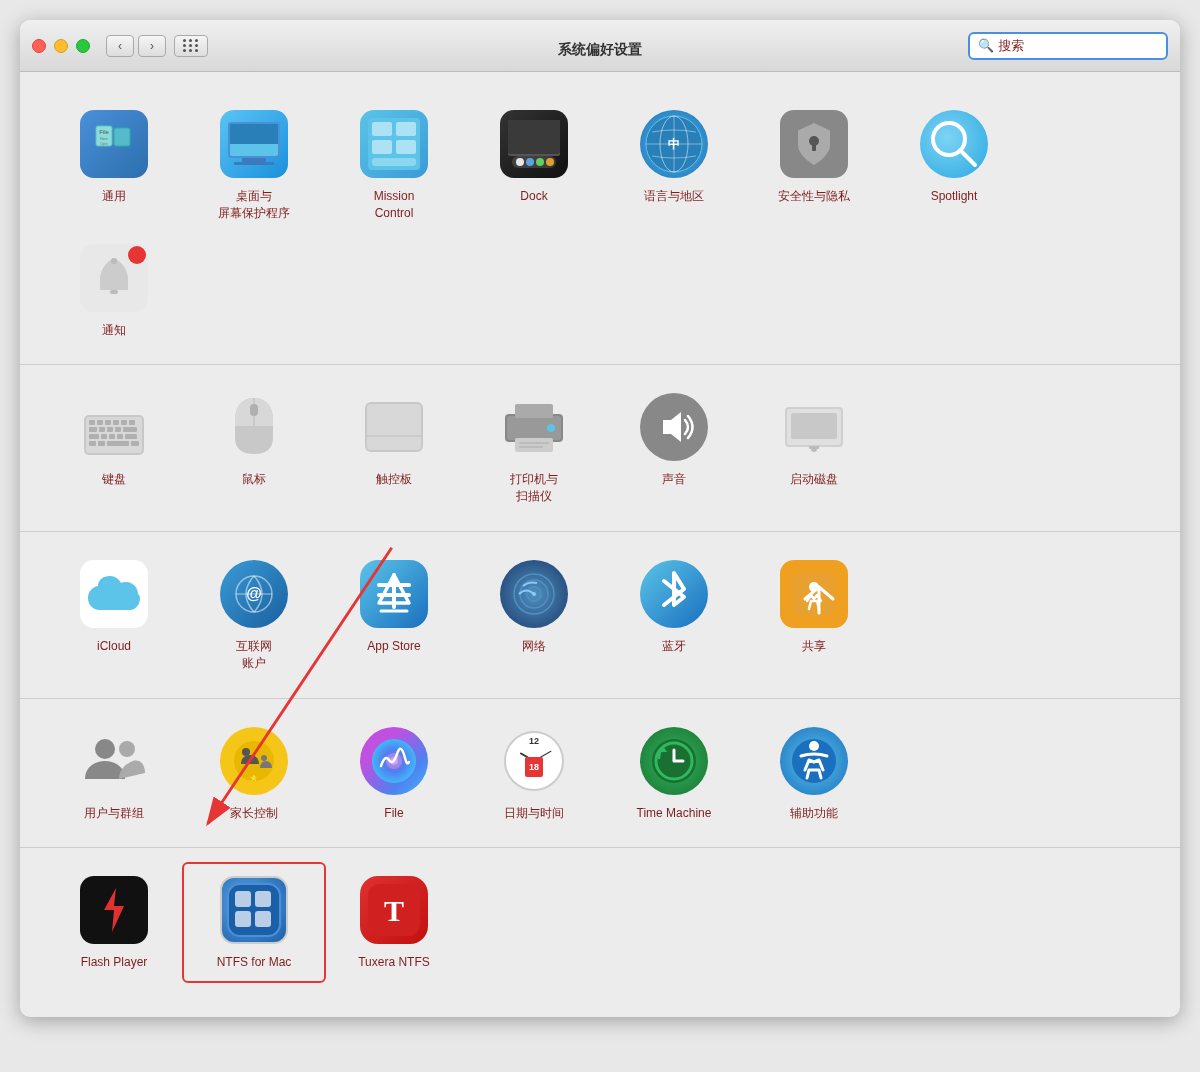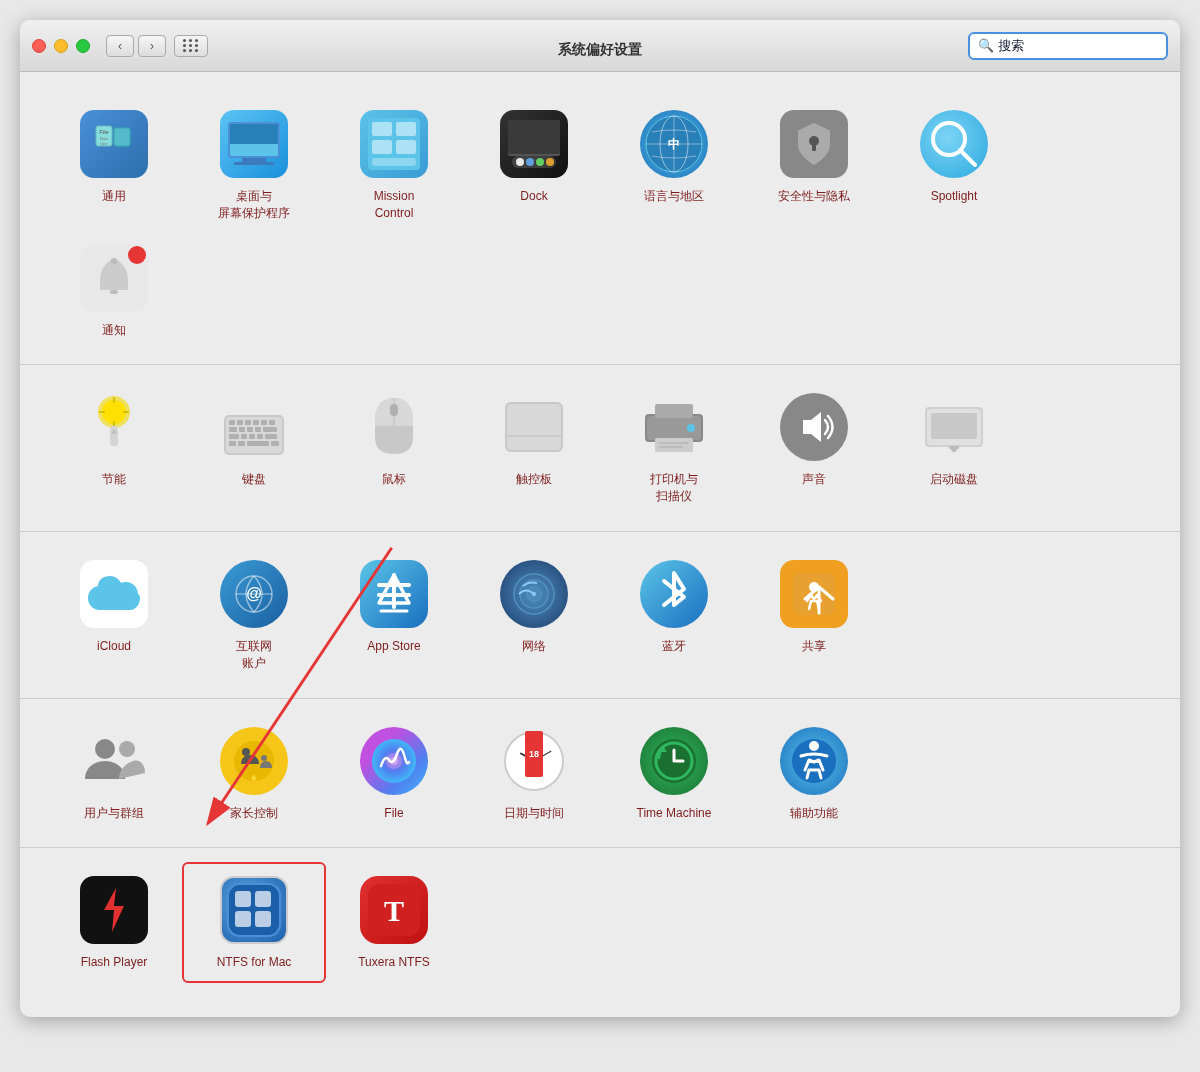--- a/index.html
+++ b/index.html
@@ -102,21 +102,21 @@
       padding: 3px 8px;
       width: 200px;
     }
     .search-icon-unicode {
       color: #888;
       font-size: 13px;
       margin-right: 4px;
     }
     .search-input-display {
       font-size: 13px;
-      color: #0f172a;
+      color: #7f1d1d;
     }
     
     .content {
       padding: 10px 0 20px 0;
     }
     .section {
       padding: 16px 24px;
       border-bottom: 1px solid #ccc;
     }
     .section:last-child {
@@ -460,21 +460,21 @@
       left: 50%;
       transform: translateX(-50%);
     }
     .clock-date {
       position: absolute;
       bottom: 12px;
       font-size: 9px;
       font-weight: bold;
       color: #333;
       background: #e53535;
-      padding: 18px 4px;
+      padding: 5px 4px;
       border-radius: 2px;
       color: white;
     }
     .clock-hand-h {
       position: absolute;
       width: 2px;
       height: 16px;
       background: #333;
       bottom: 50%;
       left: 50%;
@@ -663,37 +663,20 @@
           </div>
           <span class="icon-label">通知</span>
         </div>
       </div>
     </div>
 
     <div class="section">
       <div class="icon-grid">
 
 
-        <div class="icon-item">
-          <div class="icon-img">
-            <div class="icon-energy">
-              <svg width="50" height="62" viewBox="0 0 50 62">
-                <ellipse cx="25" cy="16" rx="16" ry="16" fill="#f0e060"></ellipse>
-                <ellipse cx="25" cy="16" rx="12" ry="12" fill="#ffe000"></ellipse>
-                <line x1="25" y1="2" x2="25" y2="6" stroke="#d4c000" stroke-width="2" stroke-linecap="round"></line>
-                <line x1="25" y1="26" x2="25" y2="30" stroke="#d4c000" stroke-width="2" stroke-linecap="round"></line>
-                <line x1="11" y1="16" x2="15" y2="16" stroke="#d4c000" stroke-width="2" stroke-linecap="round"></line>
-                <line x1="35" y1="16" x2="39" y2="16" stroke="#d4c000" stroke-width="2" stroke-linecap="round"></line>
-                <rect x="21" y="30" width="8" height="20" rx="3" fill="#d4d4d4"></rect>
-                <path d="M22 38 L28 38 L25 32Z" fill="#c0c0c0"></path>
-              </svg>
-            </div>
-          </div>
-          <span class="icon-label">节能</span>
-        </div>
 
         <div class="icon-item">
           <div class="icon-img" style="justify-content:center;align-items:flex-end;padding-bottom:4px;">
             <svg width="64" height="48" viewBox="0 0 64 48">
               <rect x="2" y="4" width="60" height="40" rx="5" fill="#c8c8c8"></rect>
               <rect x="4" y="6" width="56" height="36" rx="3" fill="#d8d8d8"></rect>
 
               <rect x="7" y="9" width="6" height="5" rx="1" fill="#b0b0b0"></rect>
               <rect x="15" y="9" width="6" height="5" rx="1" fill="#b0b0b0"></rect>
               <rect x="23" y="9" width="6" height="5" rx="1" fill="#b0b0b0"></rect>

